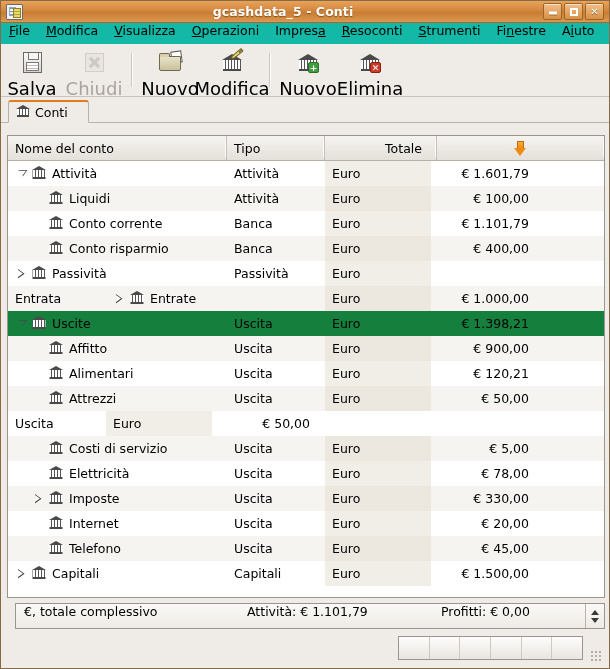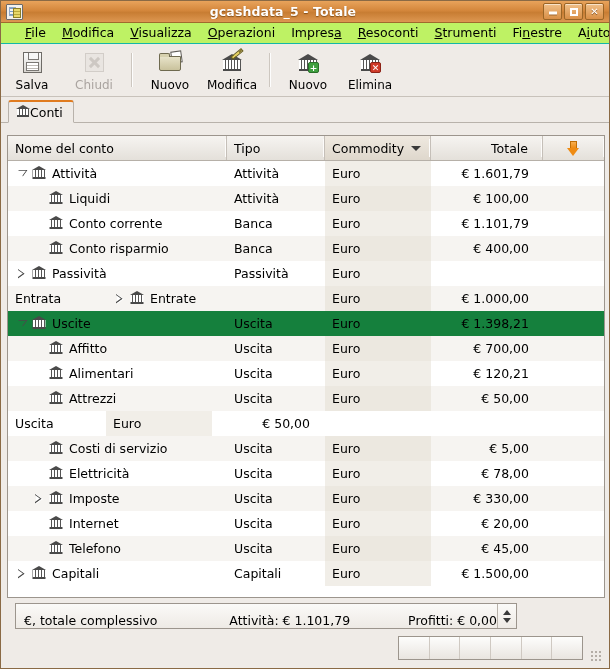--- a/index.html
+++ b/index.html
@@ -104,25 +104,25 @@
   }
   .win-btn .max-glyph {
     width: 8px; height: 8px; border: 2px solid #fff; display: block;
     position: absolute; left: 50%; top: 50%; transform: translate(-50%,-50%);
     box-sizing: border-box;
   }
 
   
   .menubar {
     height: 21px;
-    background: #bef264;
+    background: #14b8a6;
     display: flex;
     align-items: center;
-    padding-left: 16px;
-    border-bottom: 1px solid #14b8a6;
+    padding-left: 0;
+    border-bottom: 6px solid #14b8a6;
     box-sizing: border-box;
   }
   .menu-item {
     padding: 0 8px;
     font-size: 12.5px;
     color: #000;
     white-space: nowrap;
     line-height: 20px;
   }
   .menu-item u { text-decoration: underline; }
@@ -144,21 +144,21 @@
     align-items: center;
     justify-content: flex-start;
     padding-top: 3px;
   }
   .tb-btn .tb-ico {
     width: 26px; height: 26px;
     position: relative;
   }
   .tb-btn .tb-label {
     margin-top: 2px;
-    font-size: 12px;
+    font-size: 18px;
     color: #000;
     white-space: nowrap;
   }
   .tb-btn.disabled .tb-label { color: #aaa4a0; }
   .tb-sep {
     width: 1px; height: 34px;
     background: #cdc7c0;
     margin: 6px 6px 0 6px;
     border-right: 1px solid #fdfdfd;
   }
@@ -285,21 +285,22 @@
   .tabstrip:after {
     content:''; position:absolute; left:0; right:0; bottom:0;
     height:1px; background:#b8b2ab;
   }
   .tab {
     position: relative;
     z-index: 2;
     height: 23px;
     display: flex;
     align-items: center;
-    padding: 0 10px 0 6px;
+    gap: 5px;
+    padding: 0 20px 0 6px;
     background: #efebe7;
     border: 1px solid #b8b2ab;
     border-bottom: 1px solid #efebe7;
     border-top: 2px solid #e07b1f;
     border-radius: 3px 3px 0 0;
     box-sizing: border-box;
     font-size: 12.5px;
   }
   .tab .bank { width:15px; height:14px; }
   .tab .bank .roof {
@@ -432,27 +433,27 @@
   .row-bank .roof {
     border-left-width: 7.5px; border-right-width: 7.5px; border-bottom-width: 4px;
   }
   .row-bank .body { top: 4px; width: 13px; height: 9px; border-bottom-width: 2px; }
 
   
   .summarybar {
     position: absolute;
     left: 14px;
     top: 602px;
-    width: 502px;
+    width: 590px;
     height: 26px;
     background: linear-gradient(to bottom,#fbfaf8,#eeeae5);
     border: 1px solid #9c958d;
     box-sizing: border-box;
     display: flex;
-    align-items: flex-end;
+    align-items: flex-start;
     font-size: 12.5px;
   }
   .sum-cell { padding-left: 8px; white-space: nowrap; }
   .sum-cell.sb-1 { width: 215px; }
   .sum-cell.sb-2 { width: 186px; }
   .sum-cell.sb-3 { flex: 1 1 auto; }
   .spinner {
     width: 18px; height: 100%;
     border-left: 1px solid #b9b3ab;
     display: flex; flex-direction: column;
@@ -514,21 +515,21 @@
 </head>
 <body>
 
 <div id="app">
 
   <div class="titlebar">
     <div class="title-icon">
       <div class="doc-lines"></div>
       <div class="coins"></div>
     </div>
-    <div class="title-text">gcashdata_5 - Totale</div>
+    <div class="title-text">gcashdata_5 - Conti</div>
     <div class="win-buttons">
       <div class="win-btn">
           <span class="min-glyph"></span>
         </div>
       <div class="win-btn">
           <span class="max-glyph"></span>
         </div>
       <div class="win-btn">
           <i>✕</i>
         </div>
@@ -610,24 +611,20 @@
 
   <div class="treewrap">
 
     <div class="tree-header">
       <div class="th c-name">
         <span>Nome del conto</span>
       </div>
       <div class="th c-type">
         <span>Tipo</span>
       </div>
-      <div class="th c-comm">
-        <span>Commodity</span>
-        <span class="sort-caret"></span>
-      </div>
       <div class="th c-total">
         <span>Totale</span>
       </div>
       <div class="th c-arrow">
         <span class="down-arrow-ico">
           <span class="shaft"></span>
             <span class="head"></span>
         </span>
       </div>
     </div>
@@ -746,21 +743,21 @@
             <span class="indent"></span>
             <span class="exp-slot"></span>
             <span class="bank row-bank">
               <span class="roof"></span>
               <span class="body"></span>
             </span>
             <span>Affitto</span>
           </div>
           <div class="cell c-type">Uscita</div>
           <div class="cell c-comm">Euro</div>
-          <div class="cell c-total">€ 700,00</div>
+          <div class="cell c-total">€ 900,00</div>
           <div class="cell c-pad"></div>
         </div>
         <div class="row even">
           <div class="cell c-name">
             <span class="indent"></span>
             <span class="exp-slot"></span>
             <span class="bank row-bank">
               <span class="roof"></span>
               <span class="body"></span>
             </span>

